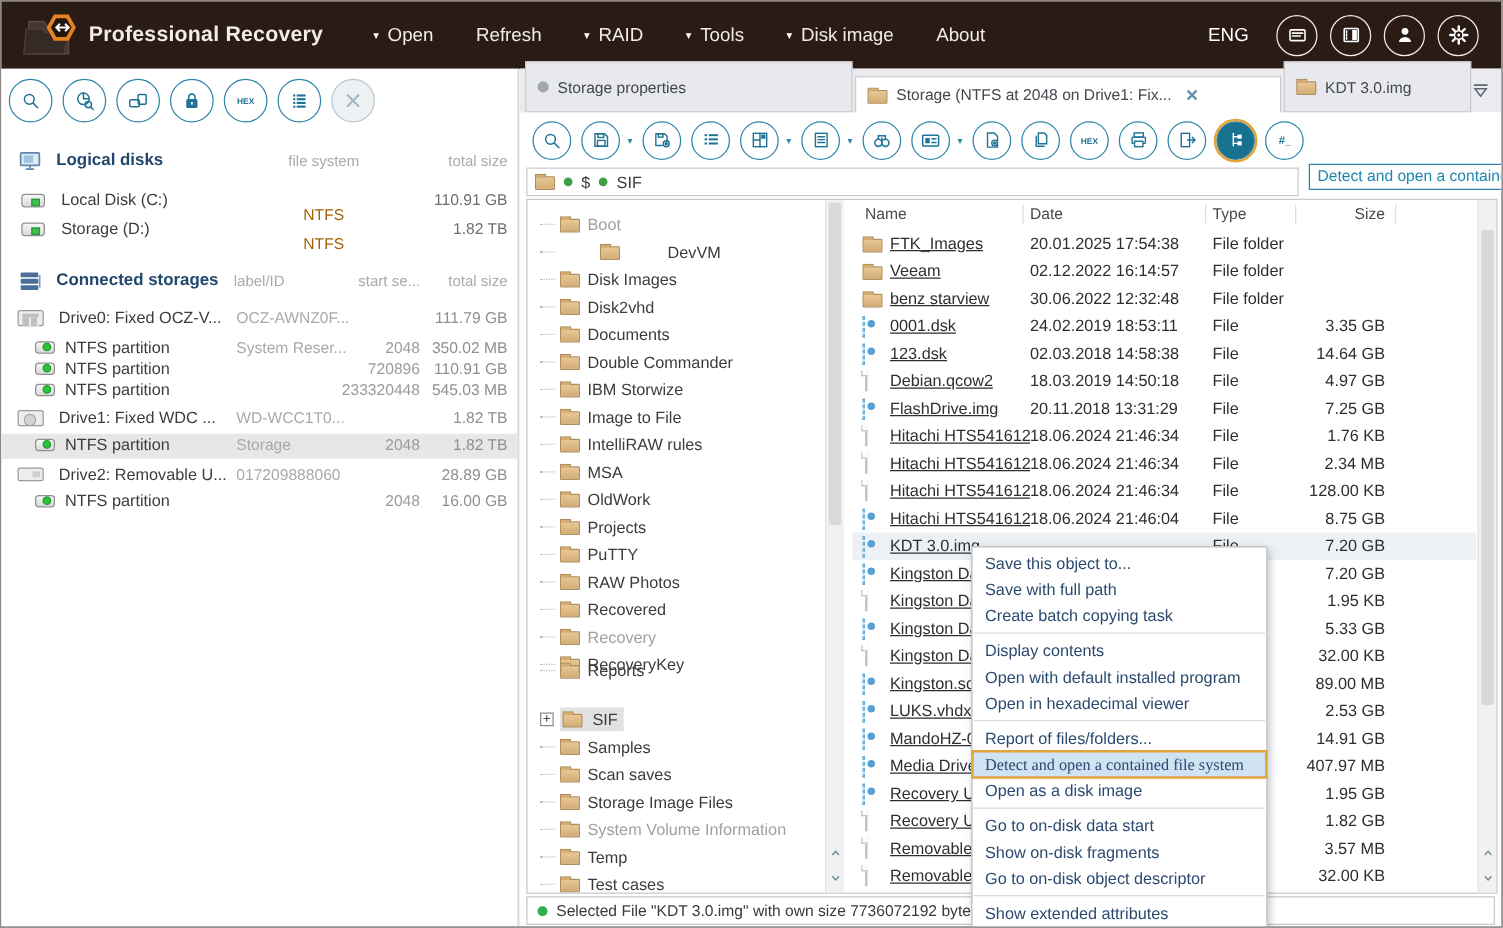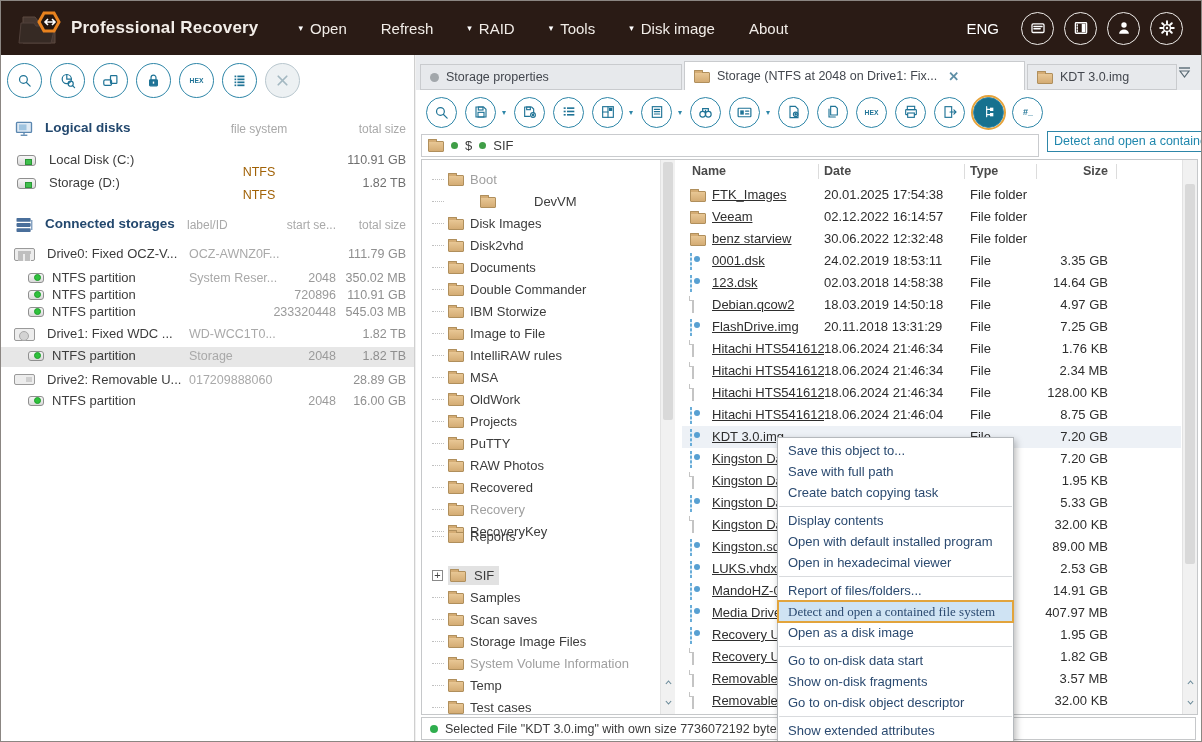--- a/index.html
+++ b/index.html
@@ -53,21 +53,21 @@
     border-radius:50%; background:#d3d3d3; border:1px solid #a8a8a8; }
   .drv.usb { height:11px; } 
   .drv.usb::after { content:""; position:absolute; right:2px; top:2px; width:6px; height:5px; background:#cfcfcf; }
   .ldisk { width:19px; height:11px; border:1px solid #8f8f8f; border-radius:3px;
     background:linear-gradient(#f7f7f7,#d9d9d9); position:relative; }
   .ldisk::after { content:""; position:absolute; right:3px; top:2.5px; width:5px; height:4px; background:#3fbf4c; border:1px solid #2a9636; }
   
   #rightarea { position:absolute; left:415px; top:54px; right:0; bottom:0; background:#fff; }
   #tabstrip { position:absolute; left:0; top:0; right:0; height:35px; background:#e9ebee; }
   #tabbar { position:absolute; left:4px; top:6px; height:29px; display:flex; align-items:flex-end; gap:2px; }
-  .tab { display:flex; align-items:center; gap:7px; padding:0 9px; height:26px;
+  .tab { display:flex; align-items:center; gap:7px; padding:0 9px; height:41px;
     background:#e7e9ec; border:1px solid #c9cbce; font-size:12.5px; color:#43474e; overflow:hidden; white-space:nowrap; }
   .tab.active { background:#fff; height:29px; border-bottom:none; }
   .tab .tdot { width:9px; height:9px; border-radius:50%; background:#a2a7ab; flex:none; }
   .tab .tlabel { overflow:hidden; text-overflow:ellipsis; }
   .tclose { color:#5f8fa6; font-size:13px; font-weight:bold; margin-left:4px; }
   #taboverflow { position:absolute; right:10px; top:12px; color:#5a6a74; }
   #toolbar { position:absolute; left:0; top:35px; right:0; height:44px; background:#fff;
     display:flex; align-items:center; padding-left:10px; gap:8px; }
   .tbtn { width:31px; height:31px; border:1px solid #2e86a8; border-radius:50%; background:#fff;
     color:#1f7396; display:flex; align-items:center; justify-content:center; flex:none; }
@@ -91,21 +91,21 @@
   .folder { width:16px; height:11px; background:linear-gradient(#e8c795,#d4ac74); border:1px solid #b08f5c;
     border-radius:1px; position:relative; margin-top:2px; flex:none; }
   .folder::before { content:""; position:absolute; left:-1px; top:-3px; width:7px; height:2px;
     background:#d4ac74; border:1px solid #b08f5c; border-bottom:none; border-radius:1px 1px 0 0; }
   .vsb { position:absolute; top:0; bottom:0; width:15px; background:#f1f1f1; border-left:1px solid #e3e3e3; }
   #treescroll { left:238px; }
   #listscroll { right:0; }
   .vsb .thumb { position:absolute; left:2px; right:2px; background:#d9d9d9; border-radius:2px; }
   .vsb .sbtn { position:absolute; left:0; right:0; height:20px; color:#6a8a99; display:flex; align-items:center; justify-content:center; }
   
-  #listhead { position:absolute; left:260px; top:0; right:16px; height:24px; font-size:12.5px; color:#4a4a4a;font-weight:bold; }
+  #listhead { position:absolute; left:260px; top:0; right:16px; height:24px; font-size:12.5px; color:#4a4a4a; }
   #listhead span { position:absolute; top:4px; }
   .lh-sep { position:absolute; top:4px; width:1px; height:15px; background:#dcdcdc; }
   .frow { position:absolute; left:260px; right:16px; height:22px; font-size:13px; color:#2e2e2e; }
   .frow.sel { background:#edf1f6; }
   .fr-ic { position:absolute; left:8px; top:4px; }
   .fr-name { position:absolute; left:30px; top:3px; width:112px; white-space:nowrap; overflow:hidden;text-decoration:underline; }
   .fr-date { position:absolute; left:142px; top:3px; }
   .fr-type { position:absolute; left:288px; top:3px; }
   .fr-size { position:absolute; left:360px; width:66px; top:3px; text-align:right; }
   .dskimg { width:14px; height:12px; background:#dff0fb; border:1px dashed #6aadd8; position:relative; }

